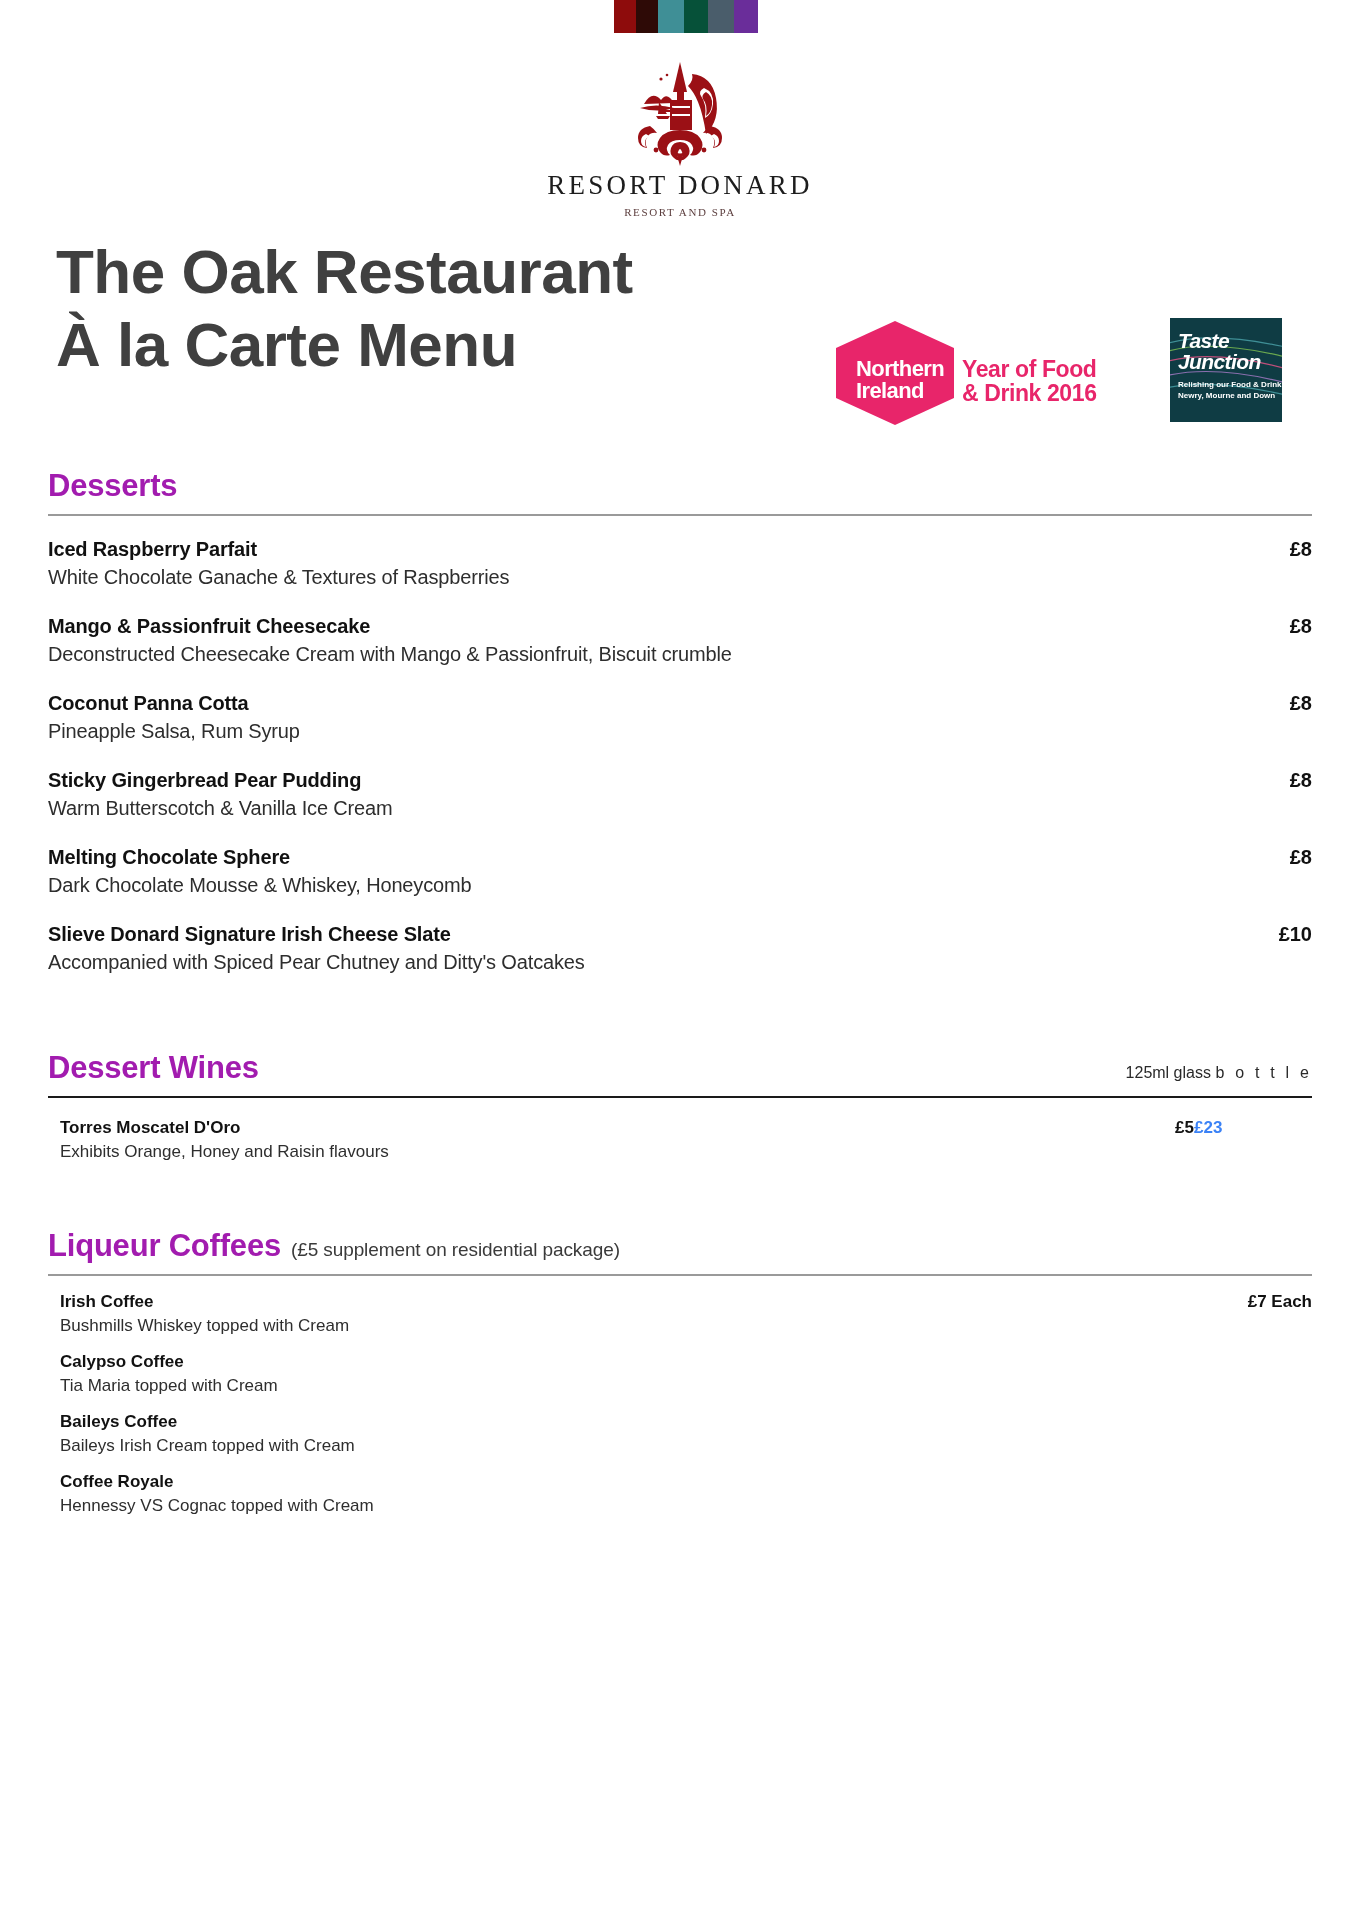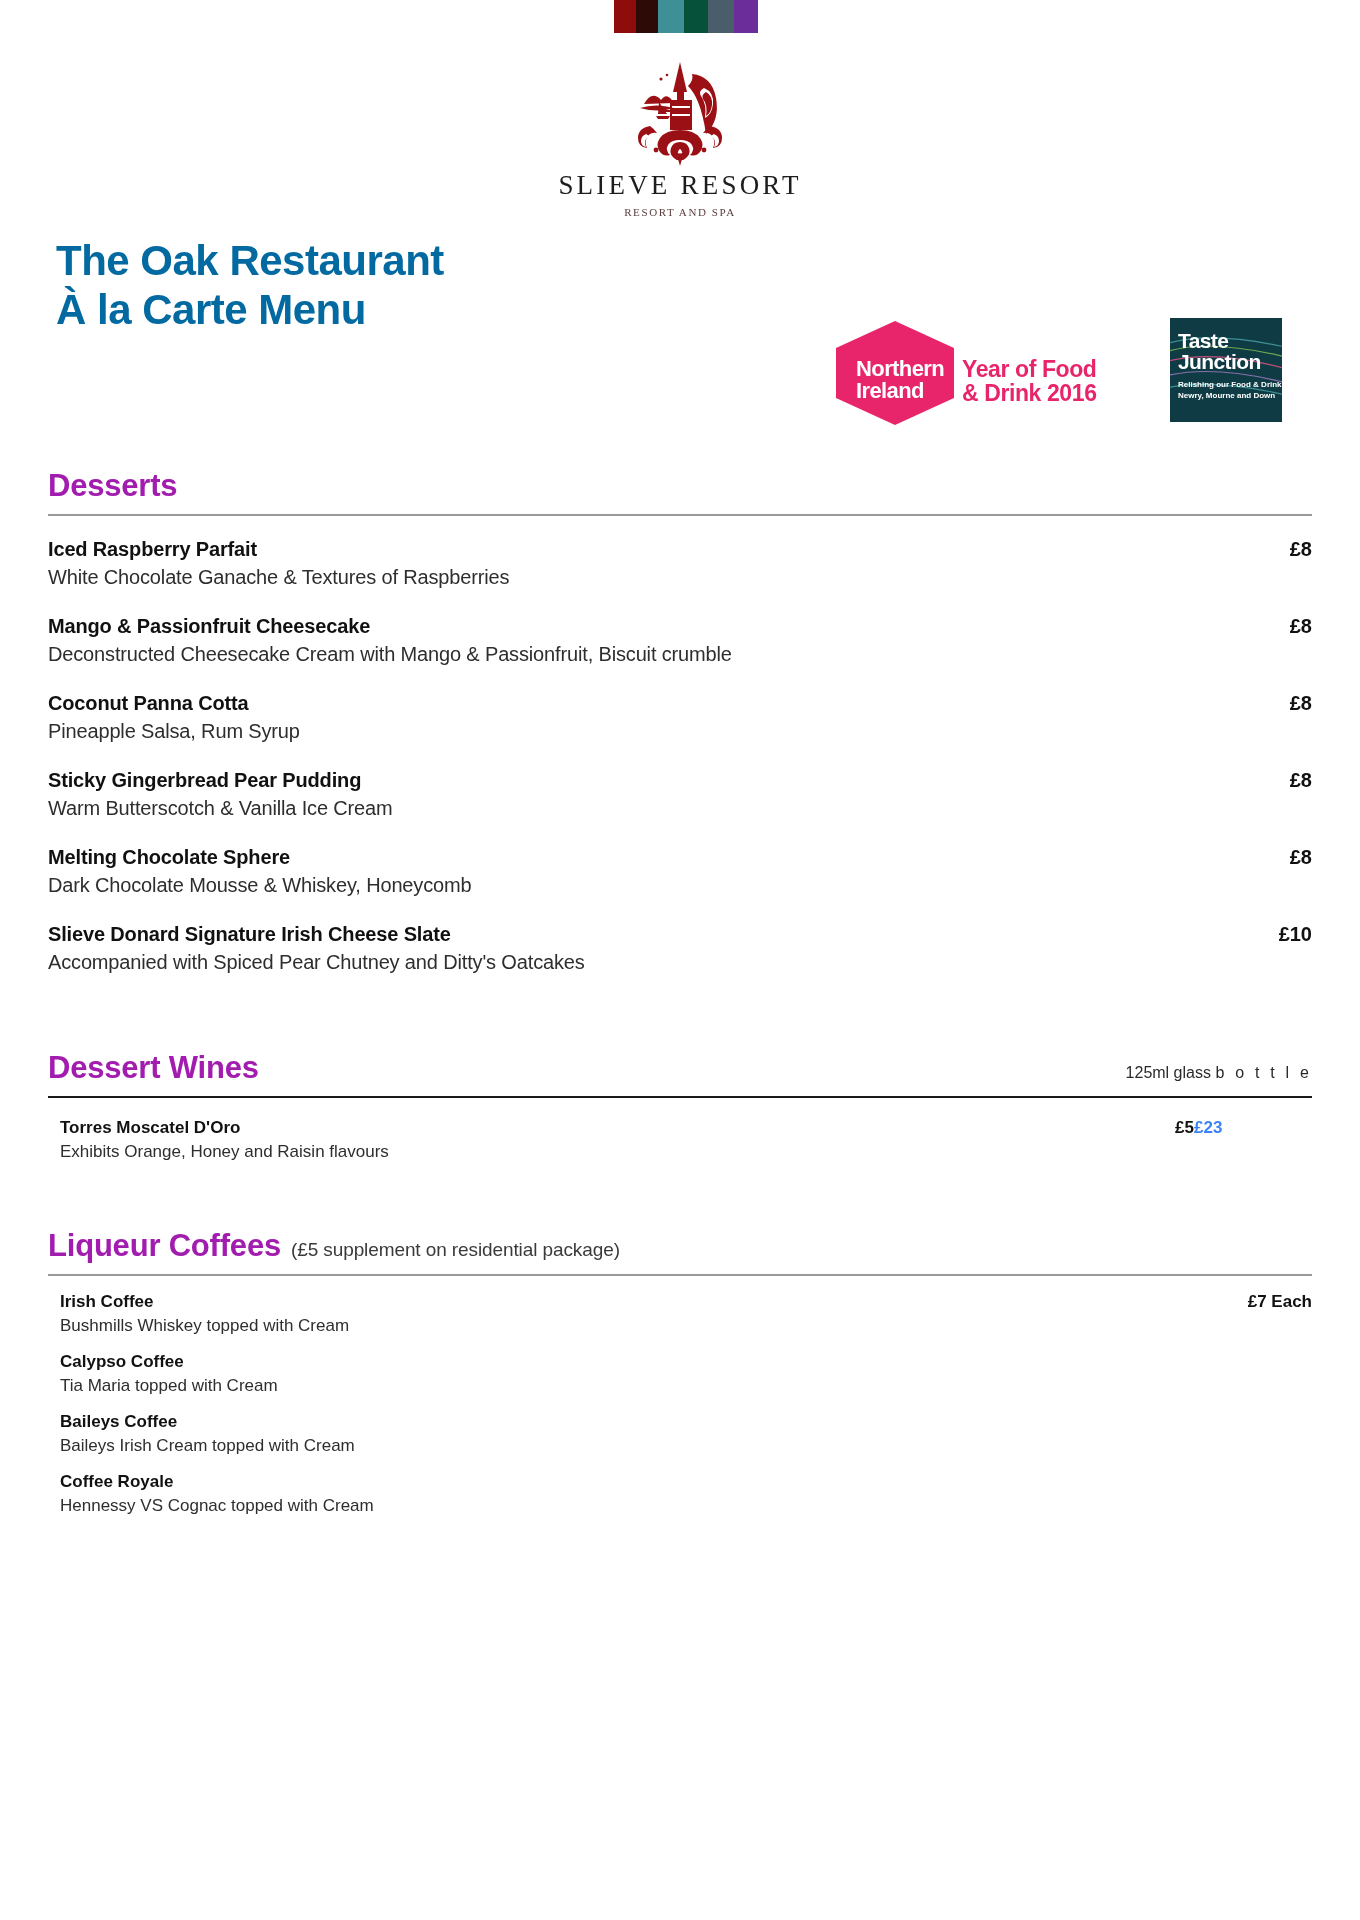--- a/index.html
+++ b/index.html
@@ -66,22 +66,22 @@
   }
 
   
   .title-wrap {
     position: absolute;
     top: 236px;
     left: 56px;
     width: 820px;
   }
   .menu-title {
-    color: #0369a1;
-    font-size: 42px;
+    color: #404040;
+    font-size: 62px;
     font-weight: bold;
     line-height: 1.17;
     letter-spacing: -0.5px;
     white-space: nowrap;
   }
 
   
   .badges {
     position: absolute;
     top: 318px;
@@ -143,20 +143,21 @@
   }
   .taste-streaks { position: absolute; inset: 0; }
   .taste-title {
     position: relative;
     color: #ffffff;
     font-size: 21px;
     font-weight: bold;
     line-height: 0.98;
     letter-spacing: -0.6px;
     z-index: 2;
+    font-style: italic;
   }
   .taste-sub {
     position: relative;
     color: #ffffff;
     font-size: 8px;
     line-height: 1.32;
     margin-top: 8px;
     z-index: 2;
     font-weight: bold;
   }
@@ -324,21 +325,21 @@
       <path d="M94 86 q5 2 5 7 q0 5 -5 6 q2 -5 0 -8 q-2 -3 -5 -2 z" fill="#ffffff"></path>
       <path d="M60 82 q-14 0 -20 8 q-5 7 0 14 q4 5 10 3 q-5 -5 -2 -10 q3 -5 12 -5 q9 0 12 5 q3 5 -2 10 q6 2 10 -3 q5 -7 0 -14 q-6 -8 -20 -8 z"></path>
       <path d="M60 94 q-7 0 -9 6 q-2 6 3 10 q3 3 6 2 q-4 -4 -2 -8 q1 -3 2 -3 q1 0 2 3 q2 4 -2 8 q3 1 6 -2 q5 -4 3 -10 q-2 -6 -9 -6 z"></path>
       <path d="M56 104 l4 14 l4 -14 q-4 3 -8 0 z"></path>
       <circle cx="44" cy="96" r="3"></circle>
       <circle cx="76" cy="96" r="3"></circle>
       <circle cx="36" cy="102" r="2.4"></circle>
       <circle cx="84" cy="102" r="2.4"></circle>
     </g>
   </svg>
-  <div class="logo-wordmark">SLIEVE RESORT</div>
+  <div class="logo-wordmark">RESORT DONARD</div>
   <div class="logo-sub">RESORT AND SPA</div>
 </div>
 
 <div class="title-wrap">
   <div class="menu-title">The Oak Restaurant</div>
   <div class="menu-title">À la Carte Menu</div>
 </div>
 
 <div class="badges">
 

